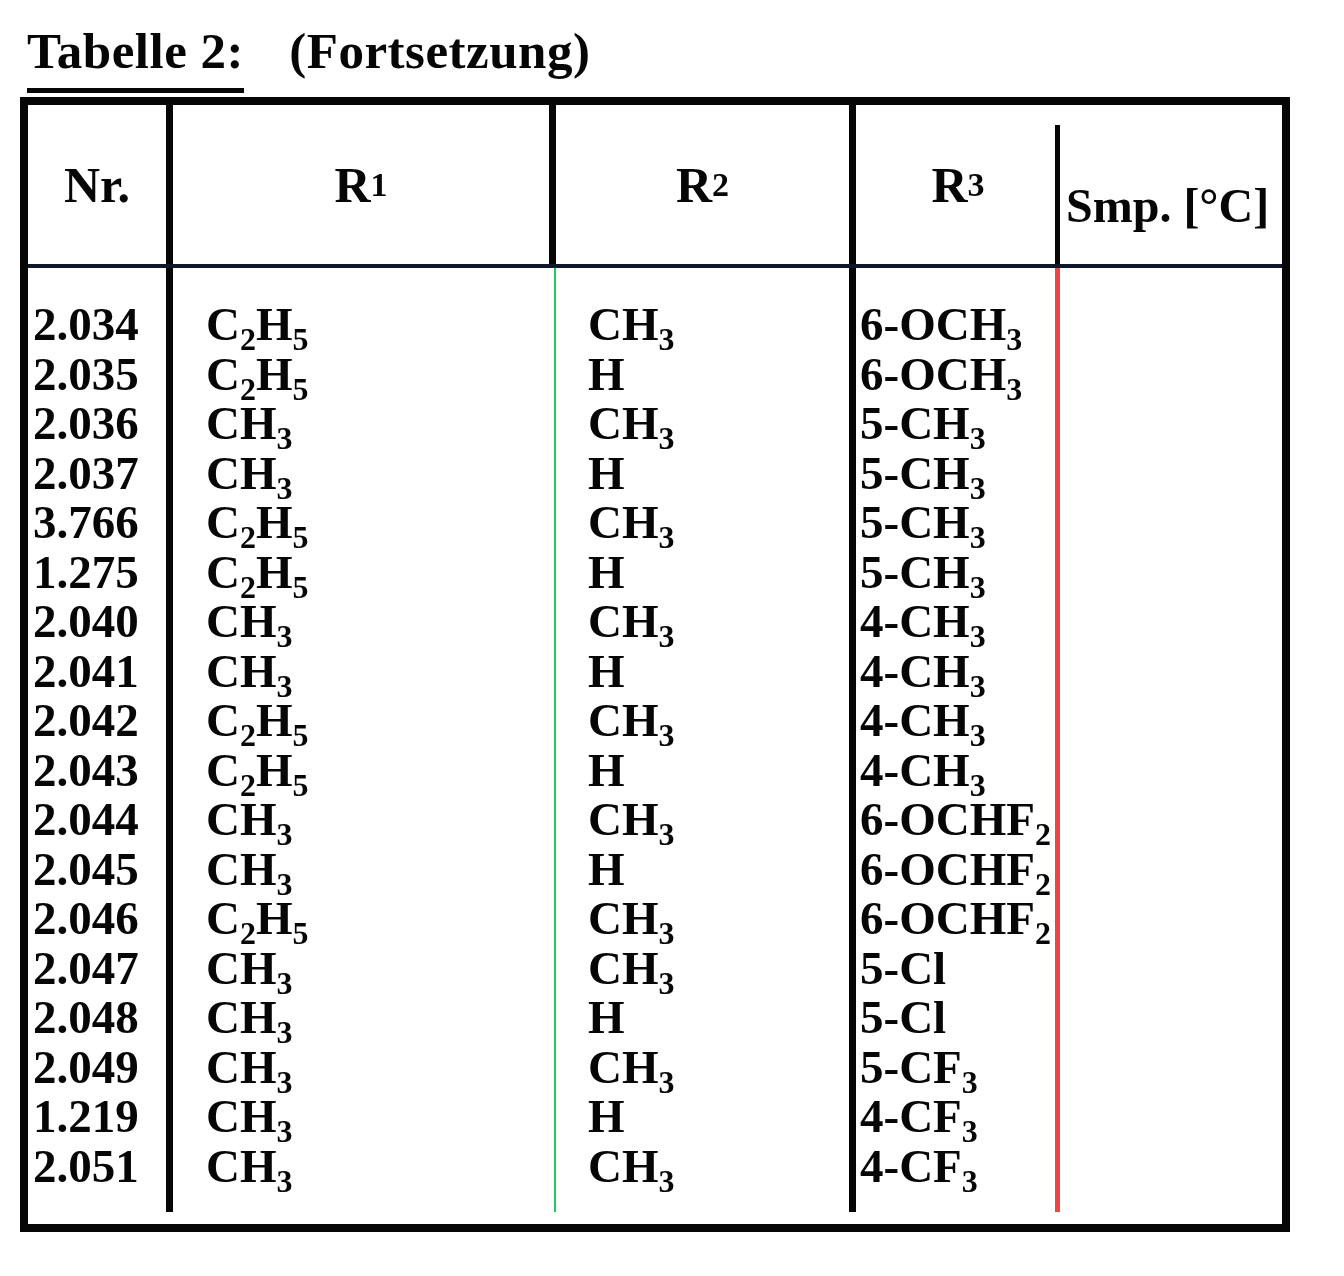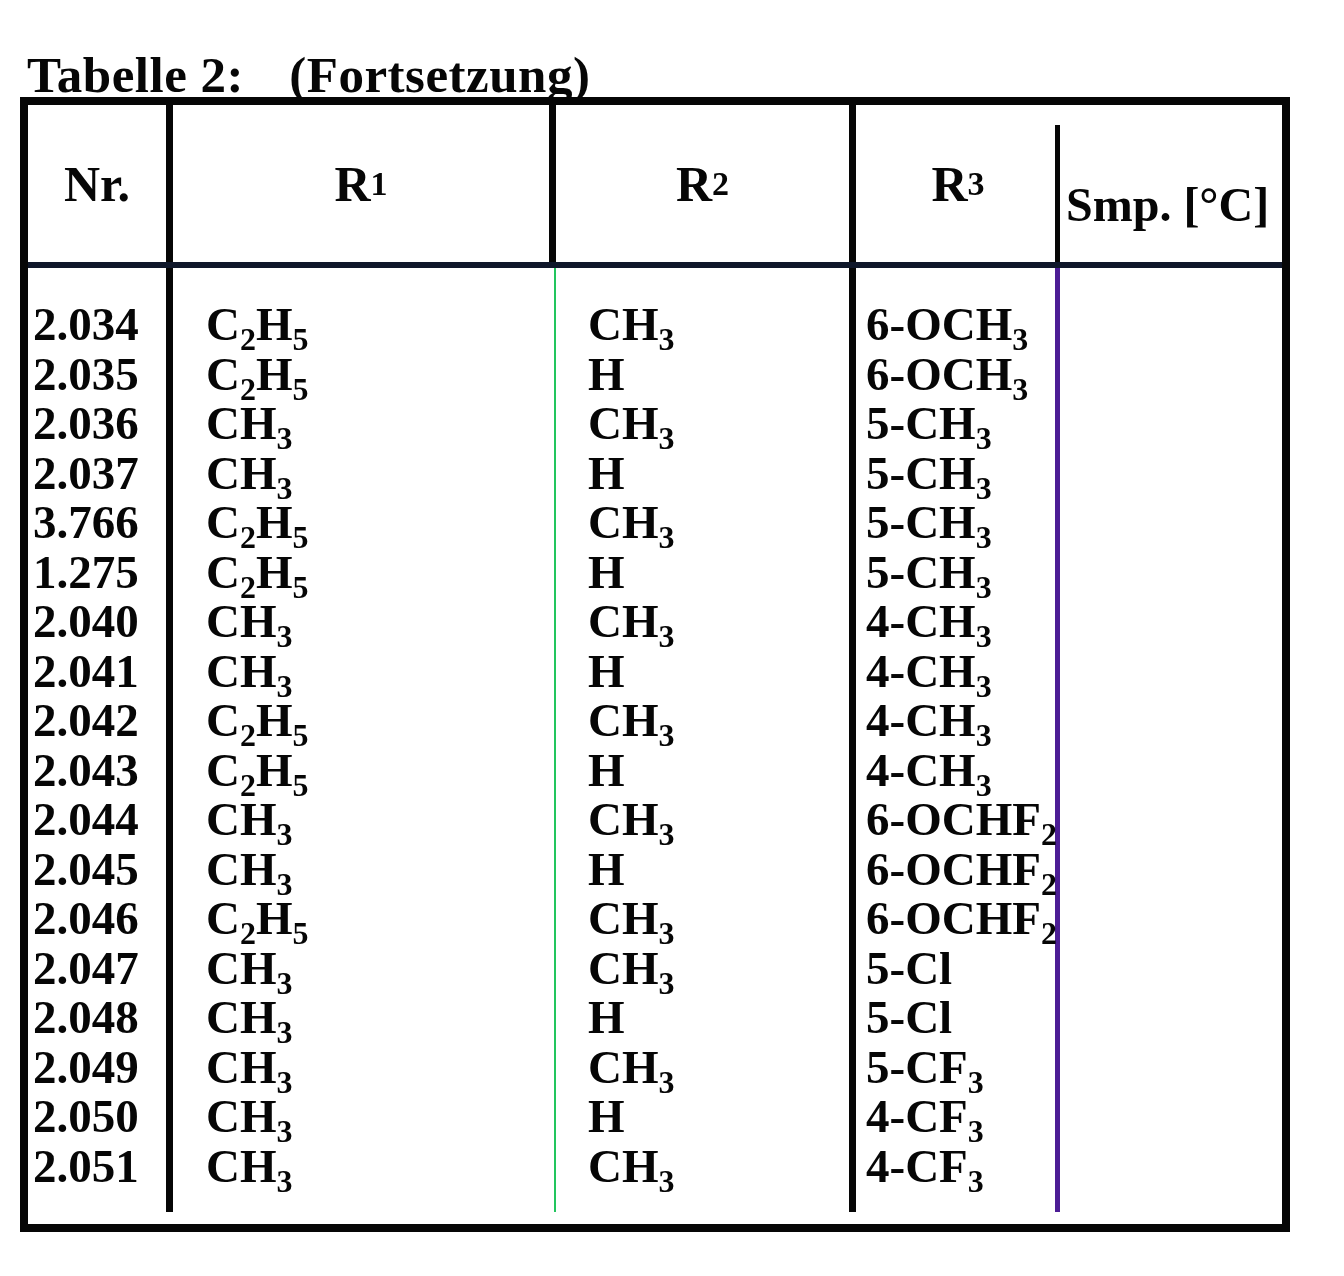--- a/index.html
+++ b/index.html
@@ -19,40 +19,39 @@
   
   .title-row {
     position: absolute; left: 27px; top: 22px;
     font-size: 51px; font-weight: 700;
     white-space: nowrap;
     letter-spacing: 0.5px;
   }
   .title-main {
     display: inline-block;
     border-bottom: 5px solid #060606;
-    padding-bottom: 20px;
-    margin-top: 24px;
+    padding-bottom: 8px;
   }
   .title-suffix { display: inline-block; margin-left: 32px; }
 
   
   .doc-table {
     position: absolute; left: 20px; top: 97px;
     width: 1270px; height: 1135px;
     border: 8px solid #060606;
     background: #ffffff;
   }
   .grid-cols {
     display: grid;
     grid-template-columns: 145px 383px 300px 204px 1fr;
   }
   
   .table-header {
     height: 163px;
-    border-bottom: 6px solid #0f172a;
+    border-bottom: 4px solid #0f172a;
   }
   .header-cell {
     position: relative;
     display: flex; align-items: center; justify-content: center;
     font-size: 50px; font-weight: 700;
     white-space: nowrap;
   }
   .header-cell.c-nr, .header-cell.c-r1, .header-cell.c-r2 {
     border-right: 7px solid #060606;
   }
@@ -67,21 +66,21 @@
   .table-body {
     height: 944px;
   }
   .body-col {
     padding-top: 32px;
     overflow: visible;
   }
   .body-col.c-nr  { border-right: 7px solid #060606; padding-left: 5px; }
   .body-col.c-r1  { border-right: 2px solid #22c55e; padding-left: 33px; }
   .body-col.c-r2  { border-right: 7px solid #060606; padding-left: 32px; }
-  .body-col.c-r3  { border-right: 5px solid #4c1d95; padding-left: 10px; }
+  .body-col.c-r3  { border-right: 5px solid #ef4444; padding-left: 4px; }
   .body-col.c-smp { padding-left: 8px; }
   .cell-line {
     height: 49.5px; line-height: 49.5px;
     font-size: 47px; font-weight: 700;
     white-space: nowrap;
   }
   sub {
     font-size: 0.68em;
     line-height: 0;
     vertical-align: -0.32em;
@@ -118,21 +117,21 @@
           <div class="cell-line">2.040</div>
           <div class="cell-line">2.041</div>
           <div class="cell-line">2.042</div>
           <div class="cell-line">2.043</div>
           <div class="cell-line">2.044</div>
           <div class="cell-line">2.045</div>
           <div class="cell-line">2.046</div>
           <div class="cell-line">2.047</div>
           <div class="cell-line">2.048</div>
           <div class="cell-line">2.049</div>
-          <div class="cell-line">2.050</div>
+          <div class="cell-line">1.219</div>
           <div class="cell-line">2.051</div>
         </div>
       <div class="body-col c-r1" id="col-r1">
           <div class="cell-line">C<sub>2</sub>H<sub>5</sub></div>
           <div class="cell-line">C<sub>2</sub>H<sub>5</sub></div>
           <div class="cell-line">CH<sub>3</sub></div>
           <div class="cell-line">CH<sub>3</sub></div>
           <div class="cell-line">C<sub>2</sub>H<sub>5</sub></div>
           <div class="cell-line">C<sub>2</sub>H<sub>5</sub></div>
           <div class="cell-line">CH<sub>3</sub></div>

